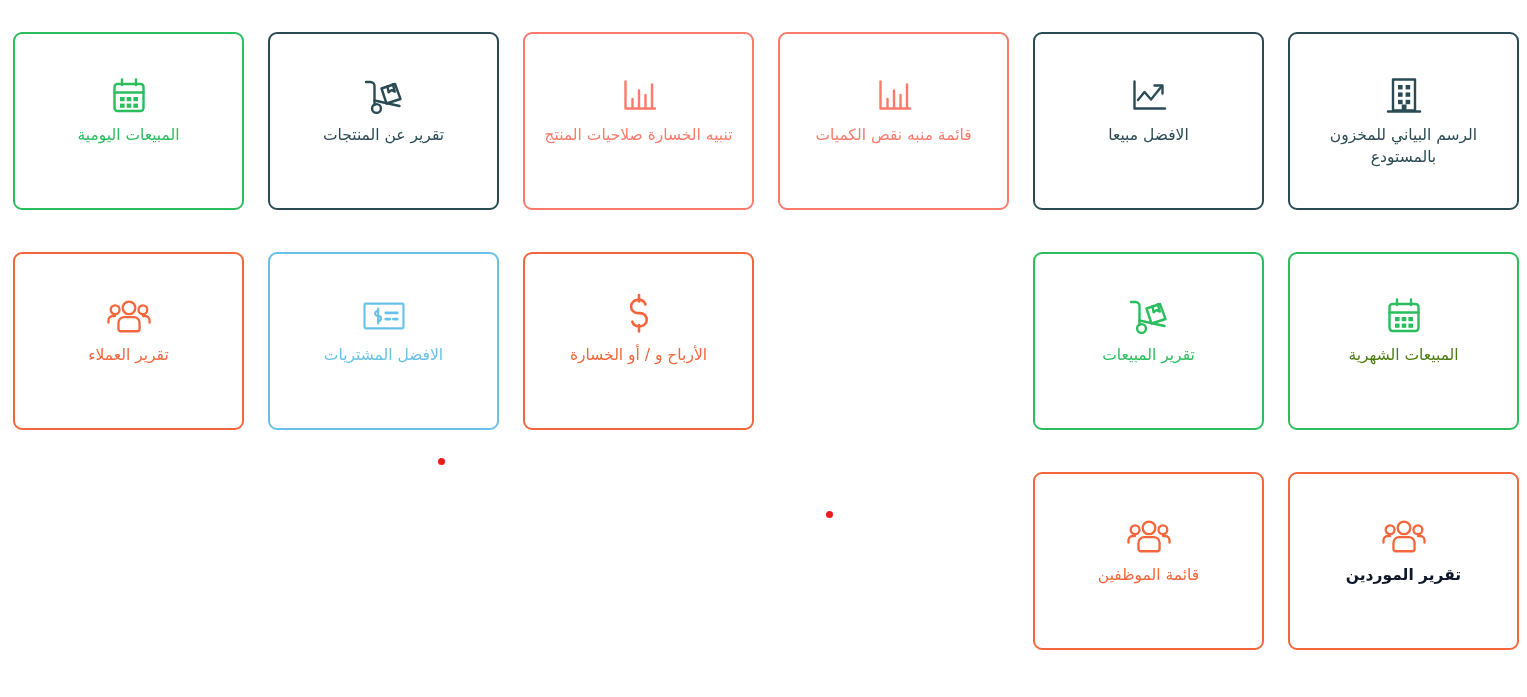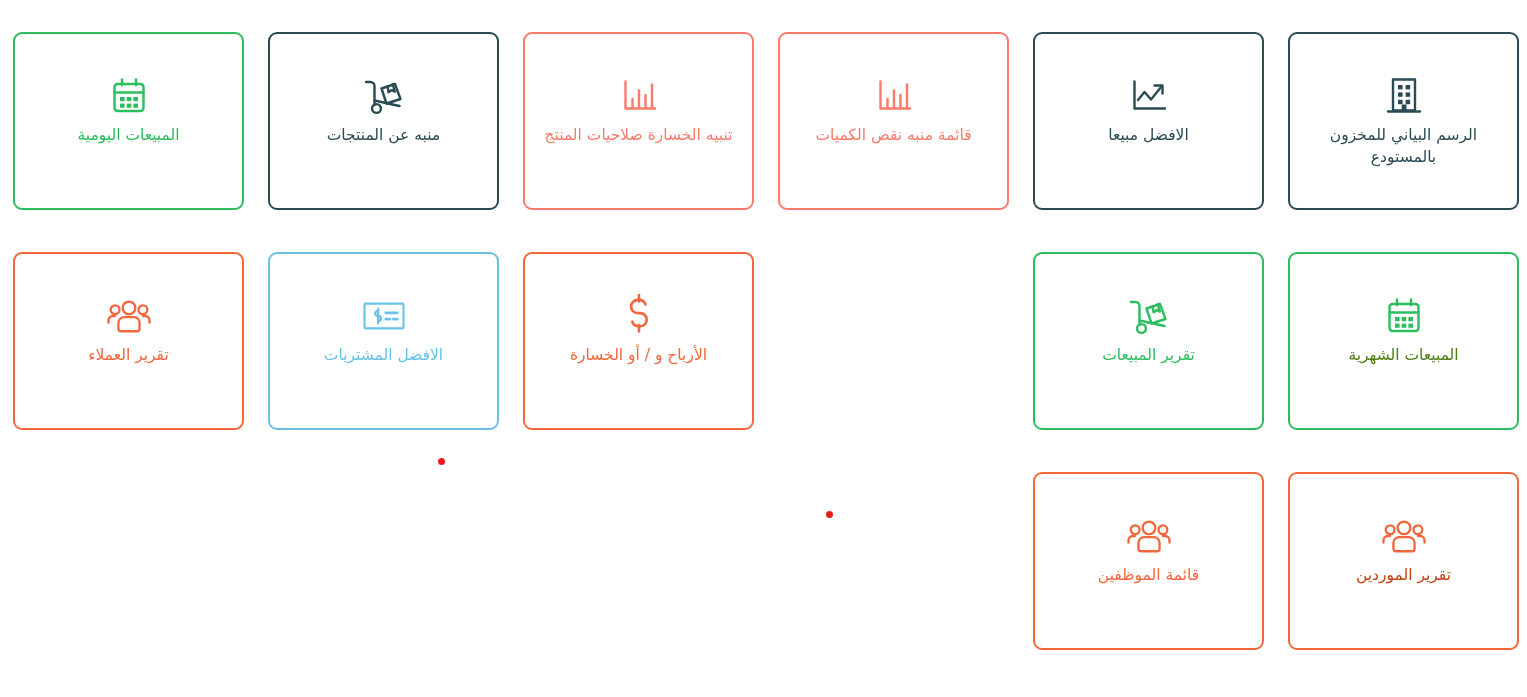--- a/index.html
+++ b/index.html
@@ -88,21 +88,21 @@
     <div class="report-card" style="left: 268px; top: 32px; border-color: rgb(42, 75, 84);">
       <div class="card-icon">
         <svg width="46" height="42" viewBox="0 0 46 42">
         <path d="M5 7 h4.5 a4 4 0 0 1 4 4 v19" stroke="#2a4b54" fill="none" stroke-width="2.4" stroke-linecap="round" stroke-linejoin="round"></path>
         <circle cx="15.5" cy="33.5" r="4.4" stroke="#2a4b54" fill="none" stroke-width="2.4" stroke-linecap="round" stroke-linejoin="round"></circle>
         <path d="M13.5 25.5 L38.5 31" stroke="#2a4b54" fill="none" stroke-width="2.4" stroke-linecap="round" stroke-linejoin="round"></path>
         <path d="M20.5 13.5 L34 9 L39.5 24 L25.5 28.5 Z" stroke="#2a4b54" fill="none" stroke-width="2.4" stroke-linecap="round" stroke-linejoin="round"></path>
         <path d="M26.5 11.4 L27.6 17.2 L30.8 15.1 L33.8 16.6 L31.8 9.2" stroke="#2a4b54" fill="none" stroke-width="2.4" stroke-linecap="round" stroke-linejoin="round"></path>
       </svg>
       </div>
-      <div class="card-label" style="color: rgb(42, 75, 84);">منبه عن المنتجات</div>
+      <div class="card-label" style="color: rgb(42, 75, 84);">تقرير عن المنتجات</div>
     </div>
     <div class="report-card" style="left: 523px; top: 32px; border-color: rgb(251, 122, 107);">
       <div class="card-icon">
         <svg width="42" height="42" viewBox="0 0 42 42">
         <path d="M7.5 6.5 V33.5 H37" stroke="#fb7a6b" fill="none" stroke-width="2.4" stroke-linecap="round" stroke-linejoin="round"></path>
         <line x1="14.5" y1="24" x2="14.5" y2="33" stroke="#fb7a6b" fill="none" stroke-width="2.4" stroke-linecap="round" stroke-linejoin="round"></line>
         <line x1="21" y1="15.5" x2="21" y2="33" stroke="#fb7a6b" fill="none" stroke-width="2.4" stroke-linecap="round" stroke-linejoin="round"></line>
         <line x1="27.5" y1="20" x2="27.5" y2="33" stroke="#fb7a6b" fill="none" stroke-width="2.4" stroke-linecap="round" stroke-linejoin="round"></line>
         <line x1="34" y1="9.5" x2="34" y2="33" stroke="#fb7a6b" fill="none" stroke-width="2.4" stroke-linecap="round" stroke-linejoin="round"></line>
       </svg>
@@ -229,17 +229,17 @@
       <div class="card-icon">
         <svg width="48" height="40" viewBox="0 0 48 40">
         <circle cx="24" cy="11.5" r="6.6" stroke="#f4663c" fill="none" stroke-width="2.4" stroke-linecap="round" stroke-linejoin="round"></circle>
         <path d="M13 33.5 v-6.4 a6 6 0 0 1 6-6 h10 a6 6 0 0 1 6 6 v6.4 a2.4 2.4 0 0 1 -2.4 2.4 h-17.2 a2.4 2.4 0 0 1 -2.4 -2.4 z" stroke="#f4663c" fill="none" stroke-width="2.4" stroke-linecap="round" stroke-linejoin="round"></path>
         <circle cx="9.5" cy="13.5" r="4.6" stroke="#f4663c" fill="none" stroke-width="2.4" stroke-linecap="round" stroke-linejoin="round"></circle>
         <path d="M2.6 27 v-2.6 a4.4 4.4 0 0 1 4.4 -4.4 h2.4" stroke="#f4663c" fill="none" stroke-width="2.4" stroke-linecap="round" stroke-linejoin="round"></path>
         <circle cx="38.5" cy="13.5" r="4.6" stroke="#f4663c" fill="none" stroke-width="2.4" stroke-linecap="round" stroke-linejoin="round"></circle>
         <path d="M45.4 27 v-2.6 a4.4 4.4 0 0 0 -4.4 -4.4 h-2.4" stroke="#f4663c" fill="none" stroke-width="2.4" stroke-linecap="round" stroke-linejoin="round"></path>
       </svg>
       </div>
-      <div class="card-label" style="color: #c2410c;">تقرير الموردين</div>
+      <div class="card-label" style="color: #0f172a; font-weight: bold;">تقرير الموردين</div>
     </div>
     <div class="dot-marker" style="left: 438px; top: 458px; background: rgb(239, 27, 27);"></div>
     <div class="dot-marker" style="left: 826px; top: 511px; background: rgb(239, 27, 27);"></div>
   </div>
 
 </body></html>

